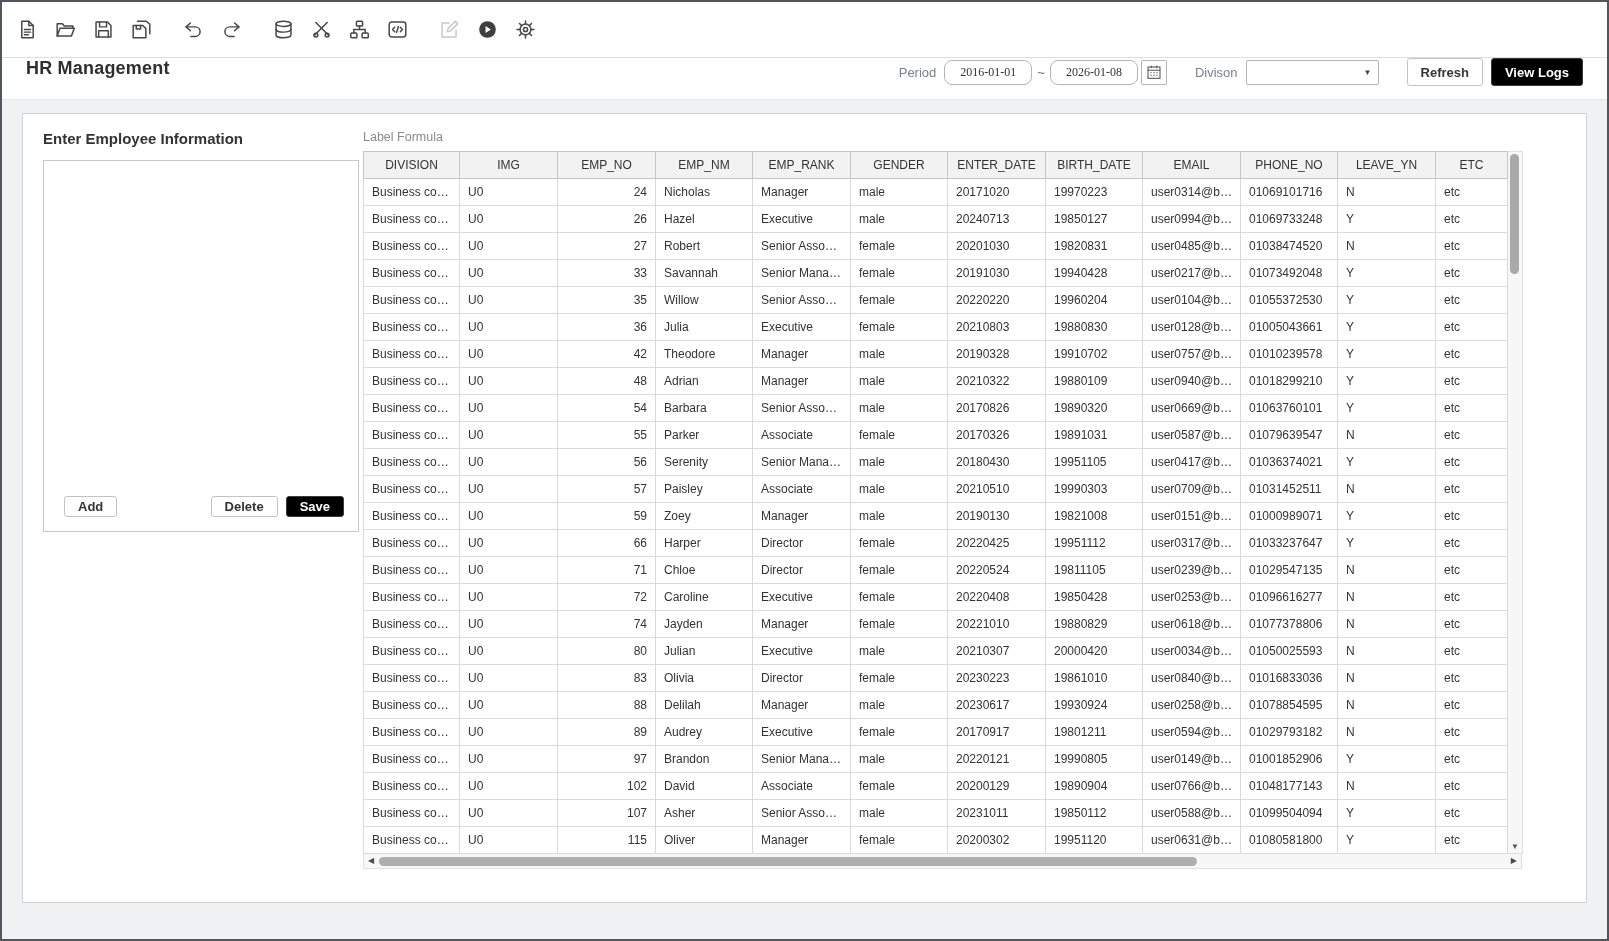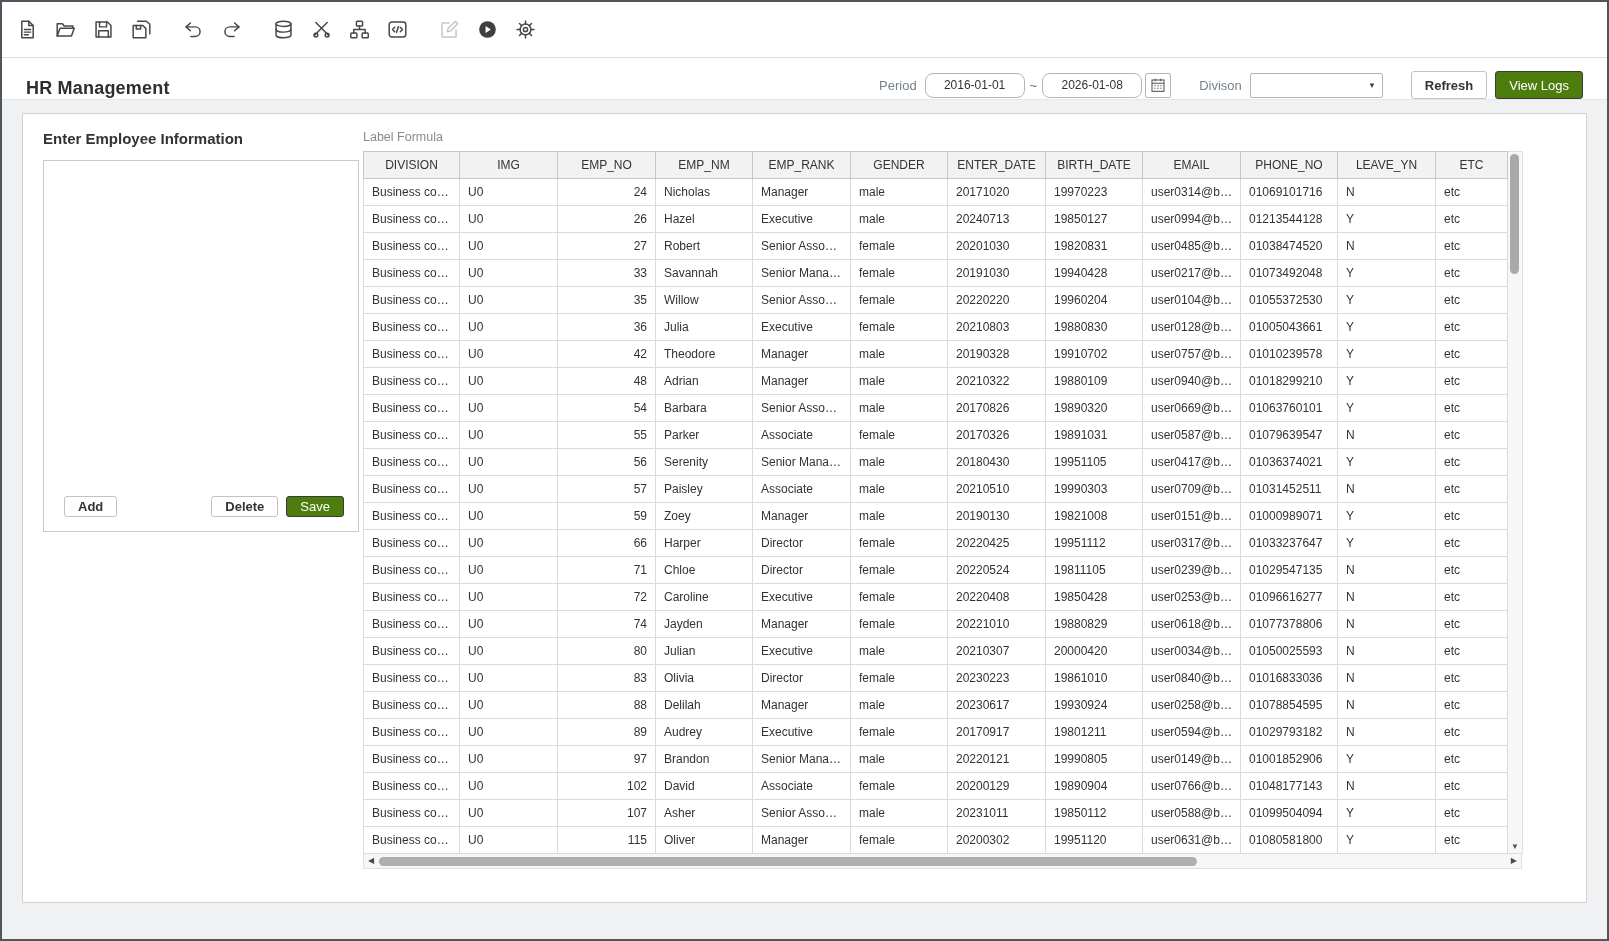--- a/index.html
+++ b/index.html
@@ -9,33 +9,33 @@
   .window { width: 100%; height: 100%; border: 2px solid #51565c; display: flex; flex-direction: column; background: #fff; }
 
   
   .toolbar { height: 56px; flex-shrink: 0; background: #fff; border-bottom: 1px solid #dedede; display: flex; align-items: center; padding: 0 12px; }
   .tbtn { width: 26px; height: 26px; display: flex; align-items: center; justify-content: center; cursor: pointer; margin-right: 12px; }
   .tbtn svg { width: 21px; height: 21px; stroke: #474747; fill: none; stroke-width: 1.7; stroke-linecap: round; stroke-linejoin: round; }
   .tbtn.disabled svg { stroke: #c8c8c8; }
   .tbtn.group-gap { margin-left: 14px; }
 
   
-  .header-bar { height: 42px; flex-shrink: 0; background: #fff; border-bottom: 1px solid #e6e6e6; display: flex; align-items: flex-end; padding: 0 24px; }
+  .header-bar { height: 42px; flex-shrink: 0; background: #fff; border-bottom: 1px solid #e6e6e6; display: flex; align-items: flex-start; padding: 0 24px; }
   .page-title { font-size: 18px; font-weight: 700; color: #2e2e2e; letter-spacing: .2px; }
   .header-controls { margin-left: auto; display: flex; align-items: center; }
   .ctl-label { font-size: 13px; color: #75828e; margin-right: 8px; }
-  .date-input { width: 100px; height: 25px; border: 1px solid #b5b5b5; border-radius: 8px; font-family: Liberation Sans, sans-serif; font-size: 12px; color: #333; text-align: center; outline: none; }
+  .date-input { width: 88px; height: 25px; border: 1px solid #b5b5b5; border-radius: 8px; font-family: Liberation Serif, serif; font-size: 12px; color: #333; text-align: center; outline: none; }
   .tilde { color: #666; margin: 0 5px; font-size: 13px; }
   .cal-btn { width: 26px; height: 25px; border: 1px solid #b5b5b5; background: #fff; border-radius: 2px; margin-left: 3px; display: flex; align-items: center; justify-content: center; cursor: pointer; }
   .cal-btn svg { width: 16px; height: 16px; stroke: #555; fill: none; stroke-width: 1.6; }
   .division-wrap { margin-left: 28px; display: flex; align-items: center; }
   .select-box { width: 133px; height: 25px; border: 1px solid #b5b5b5; border-radius: 2px; background: #fff; display: flex; align-items: center; justify-content: flex-end; padding: 0 6px; cursor: pointer; }
   .select-caret { font-size: 8px; color: #444; }
   .btn { height: 28px; padding: 0 13px; background: #fff; border: 1px solid #c3c3c3; border-radius: 3px; font-family: "Liberation Sans", sans-serif; font-size: 13px; font-weight: 600; color: #333; cursor: pointer; }
-  .btn.dark { background: #4d7c0f; border-color: #3a3a3a; color: #fff; font-weight: 400; }
+  .btn.dark { background: #000000; border-color: #3a3a3a; color: #fff; font-weight: 700; }
   .refresh-btn { margin-left: 28px; }
   .viewlogs-btn { margin-left: 8px; }
 
   
   .content { flex: 1; background: #f0f1f2; padding: 13px 20px 36px 20px; overflow: hidden; }
   .panel { width: 100%; height: 100%; background: #fff; border: 1px solid #d2d2d2; padding: 16px 20px 20px 20px; display: flex; }
 
   
   .left-section { width: 316px; flex-shrink: 0; }
   .section-title { font-size: 15px; font-weight: 700; color: #333; margin-bottom: 13px; }
@@ -254,21 +254,21 @@
                   <tr>
                     <td>Business consul...</td>
                     <td>U0</td>
                     <td class="num">26</td>
                     <td>Hazel</td>
                     <td>Executive</td>
                     <td>male</td>
                     <td>20240713</td>
                     <td>19850127</td>
                     <td>user0994@bim...</td>
-                    <td>01213544128</td>
+                    <td>01069733248</td>
                     <td>Y</td>
                     <td>etc</td>
                   </tr>
                   <tr>
                     <td>Business consul...</td>
                     <td>U0</td>
                     <td class="num">27</td>
                     <td>Robert</td>
                     <td>Senior Associate</td>
                     <td>female</td>

